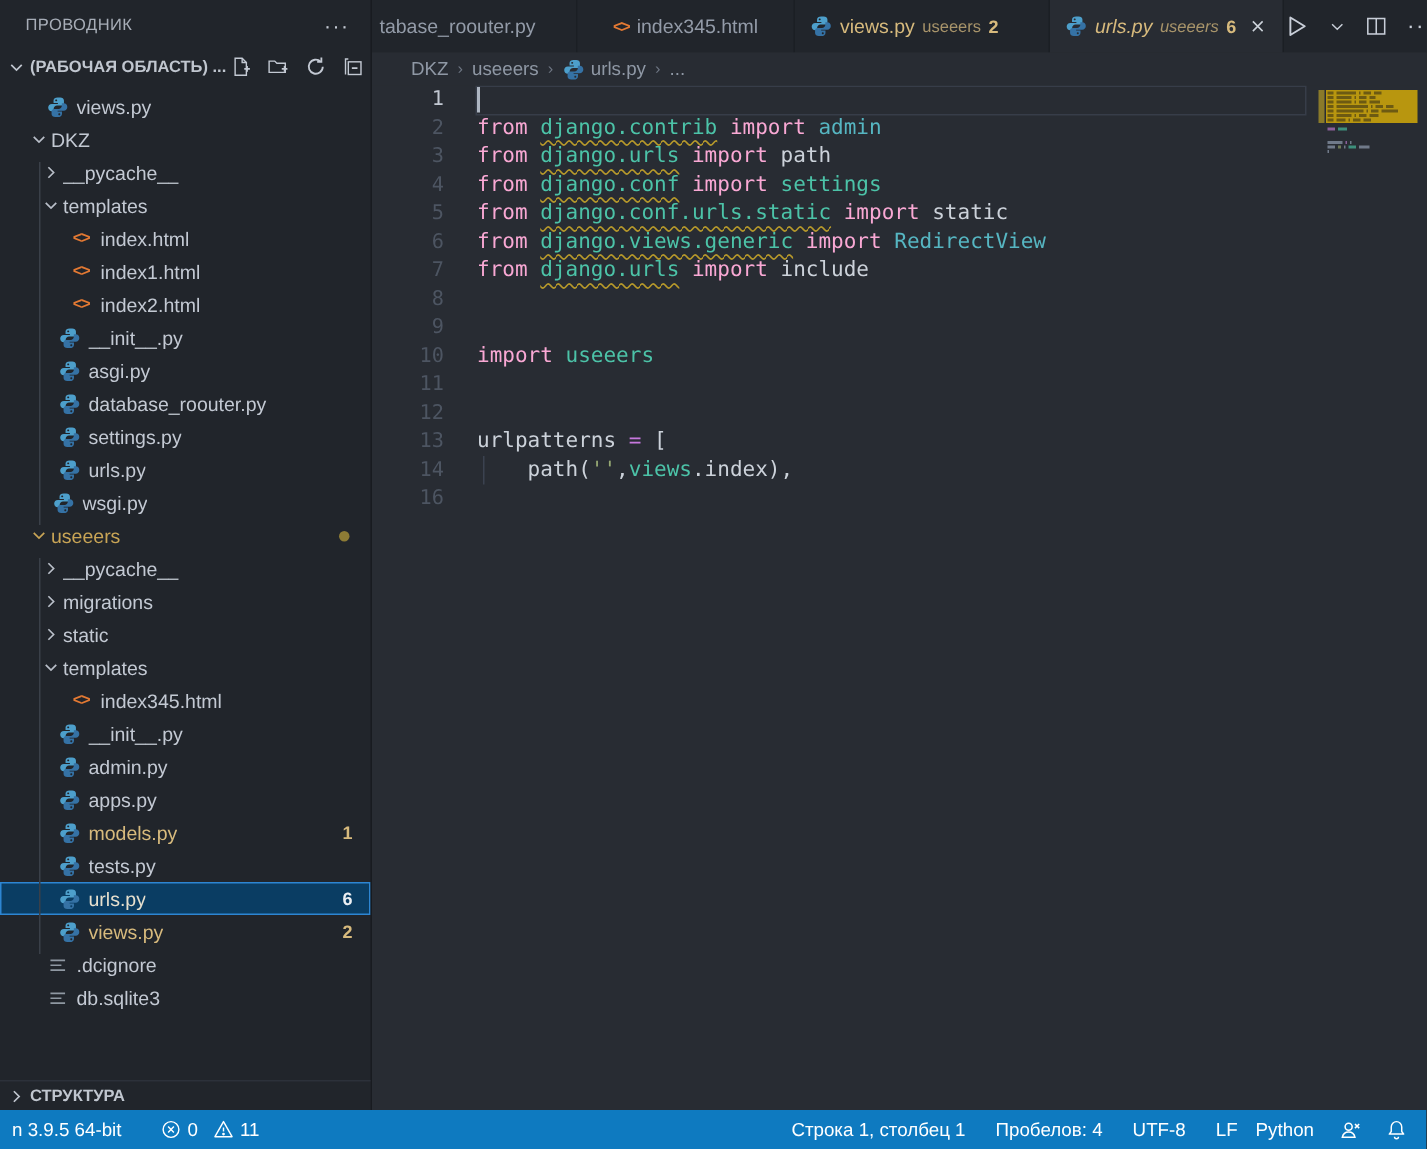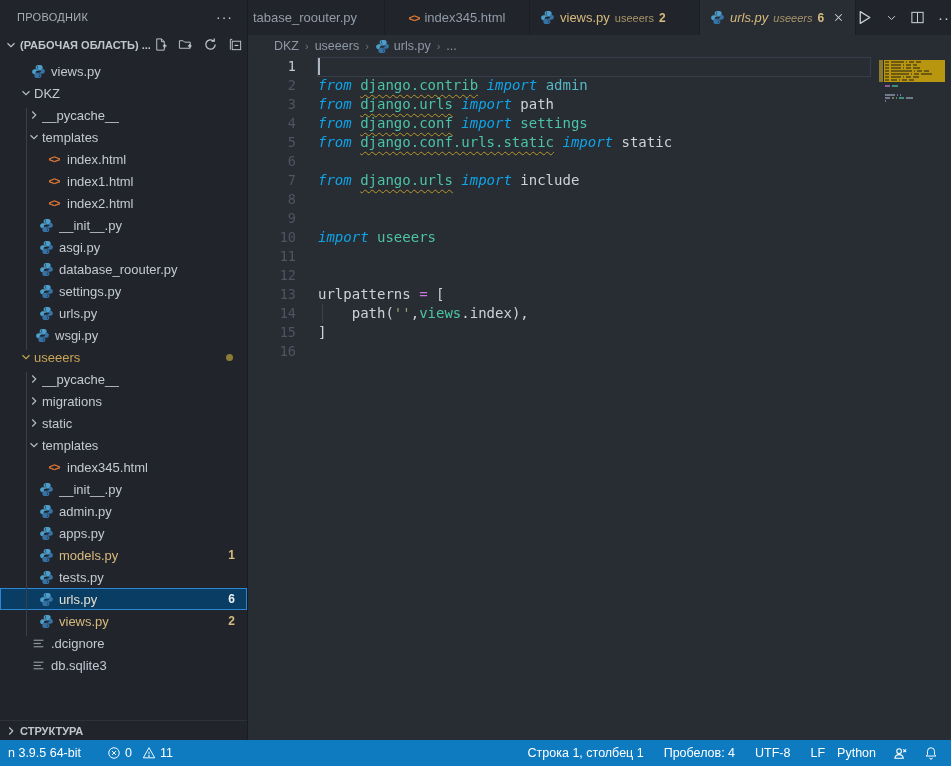--- a/index.html
+++ b/index.html
@@ -57,21 +57,21 @@
   #breadcrumb{height:22px;display:flex;align-items:center;padding-left:26px;gap:6px;
     font-size:12.5px;color:#8f98a5;background:#282c33;}
   #breadcrumb .bsep{color:#6e7683;font-size:11px;}
   #breadcrumb .bitem{display:flex;align-items:center;gap:4px;cursor:pointer;}
   #codewrap{flex:1;position:relative;overflow:hidden;
     font-family:"DejaVu Sans Mono",monospace;font-size:14px;}
   .cl{height:19px;line-height:19px;display:flex;white-space:pre;}
   .ln{width:48px;text-align:right;color:#4d5562;flex:none;font-size:13.5px;}
   .lt{padding-left:22px;}
   .cl.cur .ln{color:#c2c8d2;}
-  .c-kw{color:#0ea5e9;font-style:italic;}
+  .c-kw{color:#f9a8d4;}
   .c-mod{color:#4cc3a8;}
   .c-modw{color:#4cc3a8;text-decoration:underline;text-decoration-style:wavy;
     text-decoration-color:#b89a2a;text-decoration-thickness:1px;text-underline-offset:4px;}
   .c-cyan{color:#56b6c2;}
   .c-def{color:#ccd2da;}
   .c-str{color:#96a873;}
   .c-op{color:#c678dd;}
   #curline{position:absolute;left:69px;right:80px;top:0;height:18px;border:1px solid #373d49;}
   #cursor{position:absolute;left:70px;top:1px;width:2px;height:17px;background:#aeb6c2;}
   #indent-guide{position:absolute;left:74px;top:247px;height:19px;width:1px;background:#3b4250;}
@@ -477,39 +477,37 @@
     <span class="ln">1</span><span class="lt"></span></div>
           <div class="cl">
     <span class="ln">2</span><span class="lt"><span class="c-kw">from </span><span class="c-modw">django.contrib</span><span class="c-def"> </span><span class="c-kw">import </span><span class="c-cyan">admin</span></span></div>
           <div class="cl">
     <span class="ln">3</span><span class="lt"><span class="c-kw">from </span><span class="c-modw">django.urls</span><span class="c-def"> </span><span class="c-kw">import </span><span class="c-def">path</span></span></div>
           <div class="cl">
     <span class="ln">4</span><span class="lt"><span class="c-kw">from </span><span class="c-modw">django.conf</span><span class="c-def"> </span><span class="c-kw">import </span><span class="c-mod">settings</span></span></div>
           <div class="cl">
     <span class="ln">5</span><span class="lt"><span class="c-kw">from </span><span class="c-modw">django.conf.urls.static</span><span class="c-def"> </span><span class="c-kw">import </span><span class="c-def">static</span></span></div>
           <div class="cl">
-    <span class="ln">6</span></div>
+    <span class="ln">6</span><span class="lt"><span class="c-kw">from </span><span class="c-modw">django.views.generic</span><span class="c-def"> </span><span class="c-kw">import </span><span class="c-cyan">RedirectView</span></span></div>
           <div class="cl">
     <span class="ln">7</span><span class="lt"><span class="c-kw">from </span><span class="c-modw">django.urls</span><span class="c-def"> </span><span class="c-kw">import </span><span class="c-def">include</span></span></div>
           <div class="cl">
     <span class="ln">8</span></div>
           <div class="cl">
     <span class="ln">9</span><span class="lt"></span></div>
           <div class="cl">
     <span class="ln">10</span><span class="lt"><span class="c-kw">import </span><span class="c-mod">useeers</span></span></div>
           <div class="cl">
     <span class="ln">11</span><span class="lt"></span></div>
           <div class="cl">
     <span class="ln">12</span><span class="lt"></span></div>
           <div class="cl">
     <span class="ln">13</span><span class="lt"><span class="c-def">urlpatterns </span><span class="c-op">= </span><span class="c-def">[</span></span></div>
           <div class="cl">
     <span class="ln">14</span><span class="lt"><span class="c-def">    path(</span><span class="c-str">''</span><span class="c-def">,</span><span class="c-mod">views</span><span class="c-def">.index),</span></span></div>
-          <div class="cl">
-    <span class="ln">15</span><span class="lt"><span class="c-def">]</span></span></div>
           <div class="cl">
     <span class="ln">16</span><span class="lt"></span></div>
         </div>
       <div id="minimap">
         <div id="mm-strip"></div>
         <div id="mm-warn"></div>
       <div class="mm-line" style="top:4px">
             <span class="mm-tok" style="width:4px;background:#6d5a12"></span>
             <span class="mm-tok" style="width:13px;background:#6d5a12"></span>
             <span class="mm-tok" style="width:1px;background:#6d5a12"></span>

